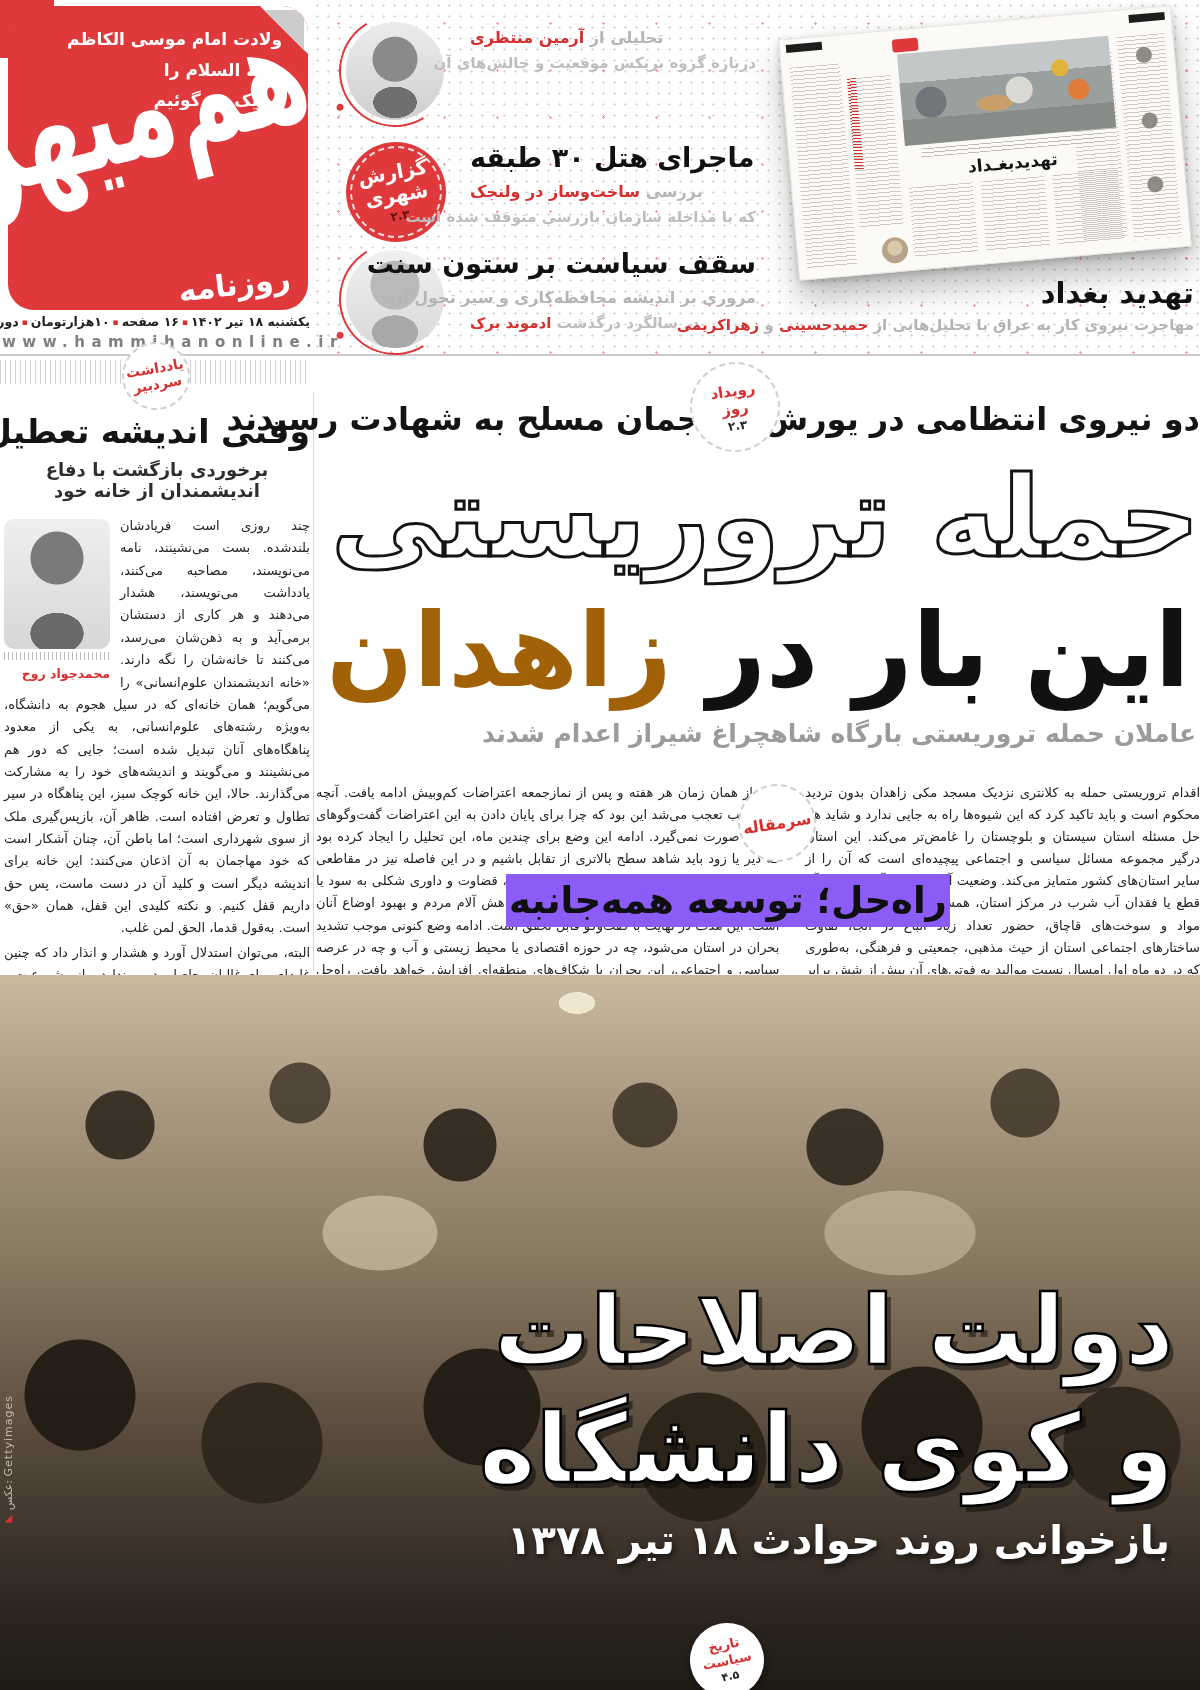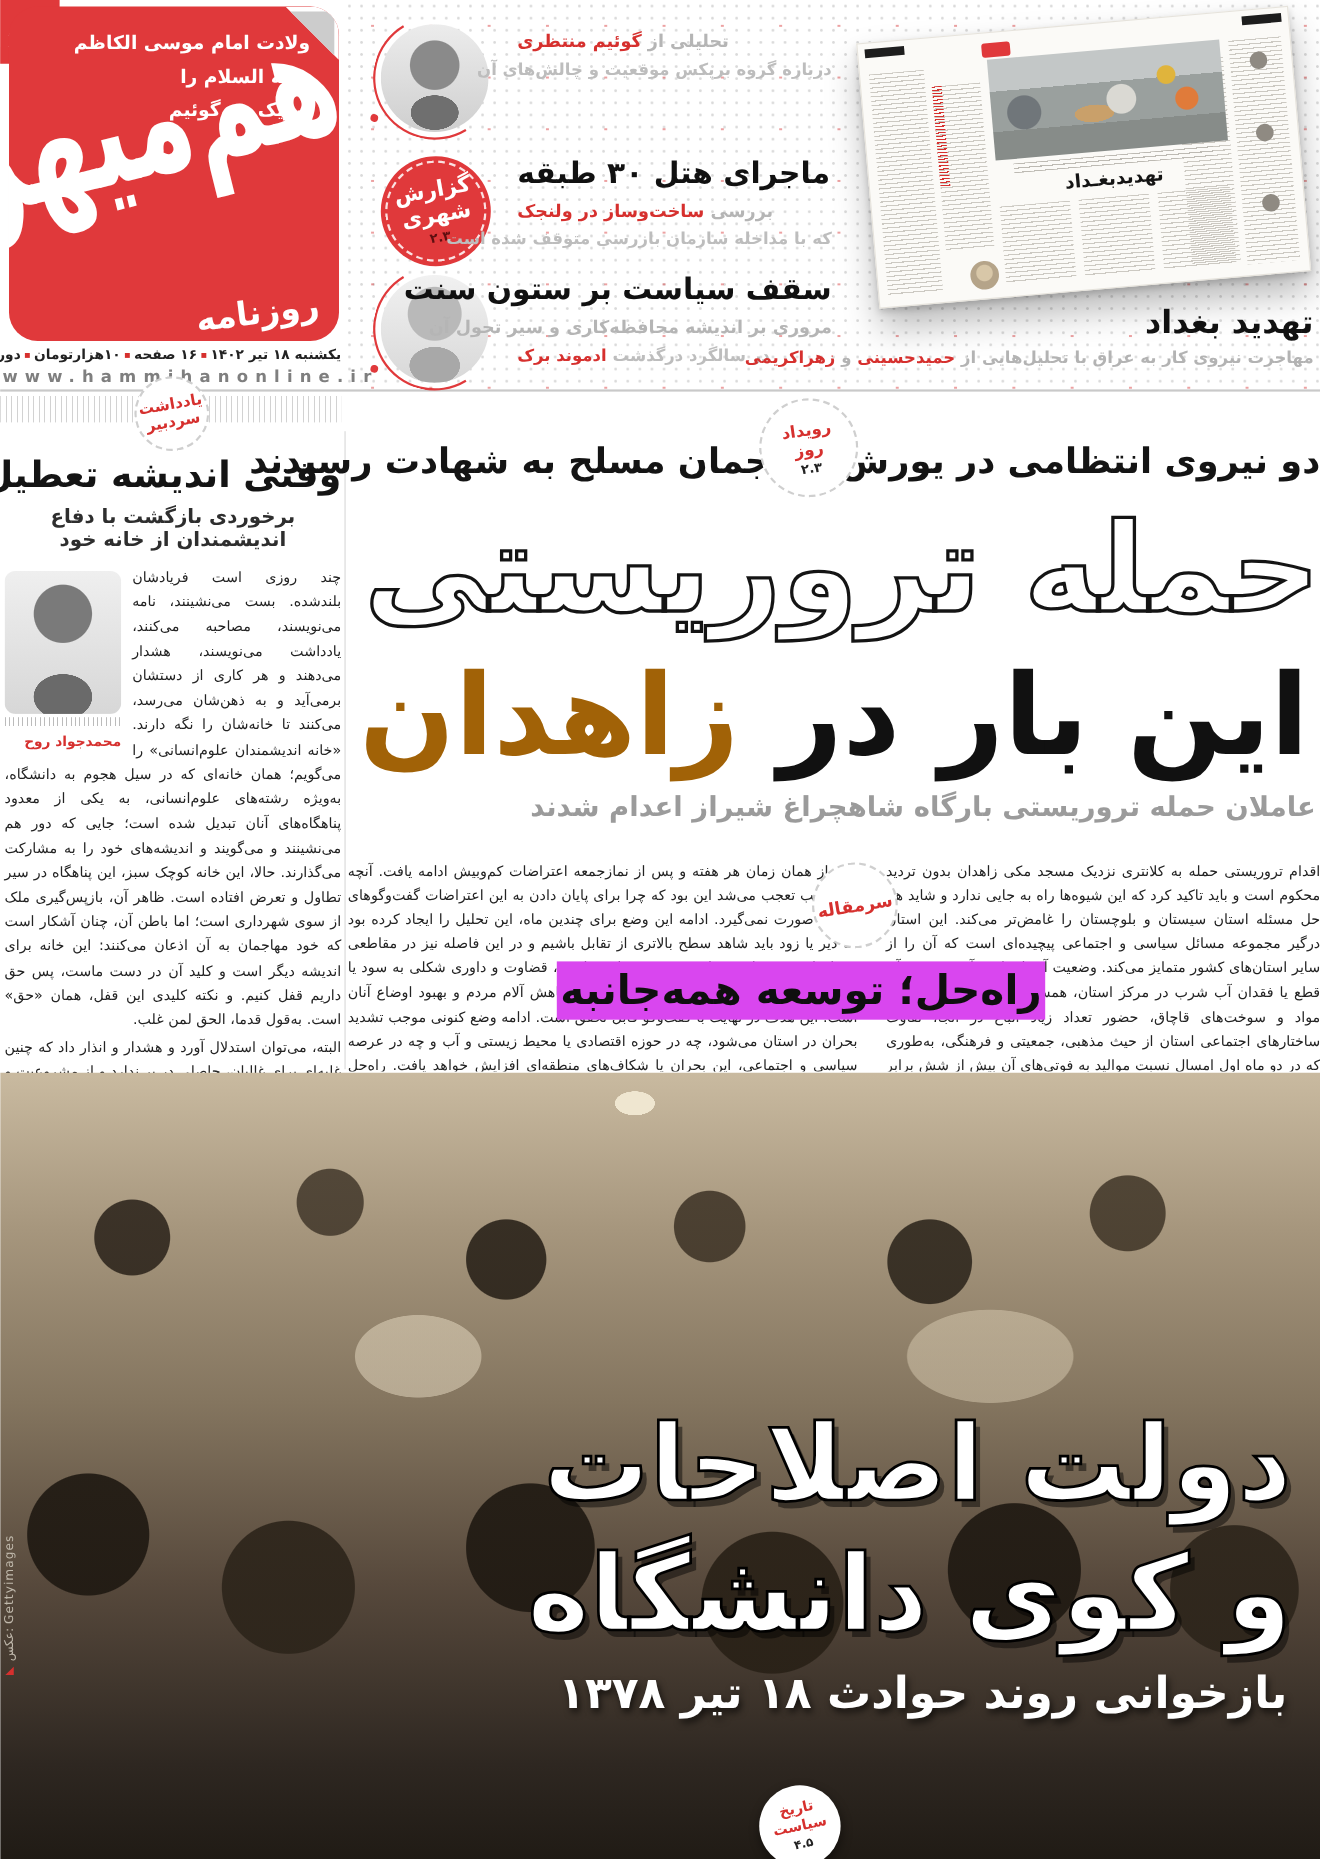--- a/index.html
+++ b/index.html
@@ -154,21 +154,21 @@
     vertical-align:-3px; }
   
   .editorial { position:absolute; left:316px; top:782px; width:884px; height:192px; overflow:hidden; }
   .ed-cols { display:flex; gap:26px; direction:rtl; }
   .ed-col { font-size:13px; line-height:1.7; text-align:justify; color:#232323; }
   .ed-col.r { width:46%; }
   .ed-col.l { width:54%; }
   .ed-badge { position:absolute; right:384px; top:2px; width:78px; height:78px; border-radius:50%;
     background:#fff; border:2px dashed #cfcfcf; color:#d6302e; display:flex; align-items:center;
     justify-content:center; font-size:16px; font-weight:900; transform:rotate(-9deg); z-index:3; }
-  .ed-title { position:absolute; left:190px; top:92px; width:444px; background:#d946ef; z-index:2;
+  .ed-title { position:absolute; left:190px; top:92px; width:444px; background:#8b5cf6; z-index:2;
     text-align:center; font-size:37px; font-weight:900; color:#0f0f0f; padding:5px 0; white-space:nowrap; }
   
   .photo { position:absolute; left:0; top:975px; width:1200px; height:715px; overflow:hidden; }
   .photo-bg { position:absolute; inset:0;
     background:
       radial-gradient(ellipse 30px 18px at 577px 28px, #efe6d0 0 60%, transparent 61%),
       radial-gradient(circle at 120px 150px, rgba(40,32,24,.85) 0 34px, transparent 35px),
       radial-gradient(circle at 300px 118px, rgba(58,48,36,.8) 0 30px, transparent 31px),
       radial-gradient(circle at 460px 170px, rgba(35,28,20,.85) 0 36px, transparent 37px),
       radial-gradient(circle at 645px 140px, rgba(52,42,30,.8) 0 32px, transparent 33px),
@@ -232,21 +232,21 @@
   <div class="hatch"></div>
   <div class="vrule"></div>
 
   <div class="teaser t1">
     <div class="t-media">
         <span class="arc"></span>
       </div>
     <div class="t-text">
       <div class="t-kick">
         <span>تحلیلی از</span>
-        <span class="red">گوئیم منتظری</span>
+        <span class="red">آرمین منتظری</span>
       </div>
       <div class="t-sub">درباره گروه بریکس موقعیت و چالش‌های آن</div>
     </div>
   </div>
 
   <div class="teaser t2">
     <div class="t-badge">
       <span class="bl">گزارش</span>
       <span class="bl">شهری</span>
       <span class="bp">۲.۳</span>

